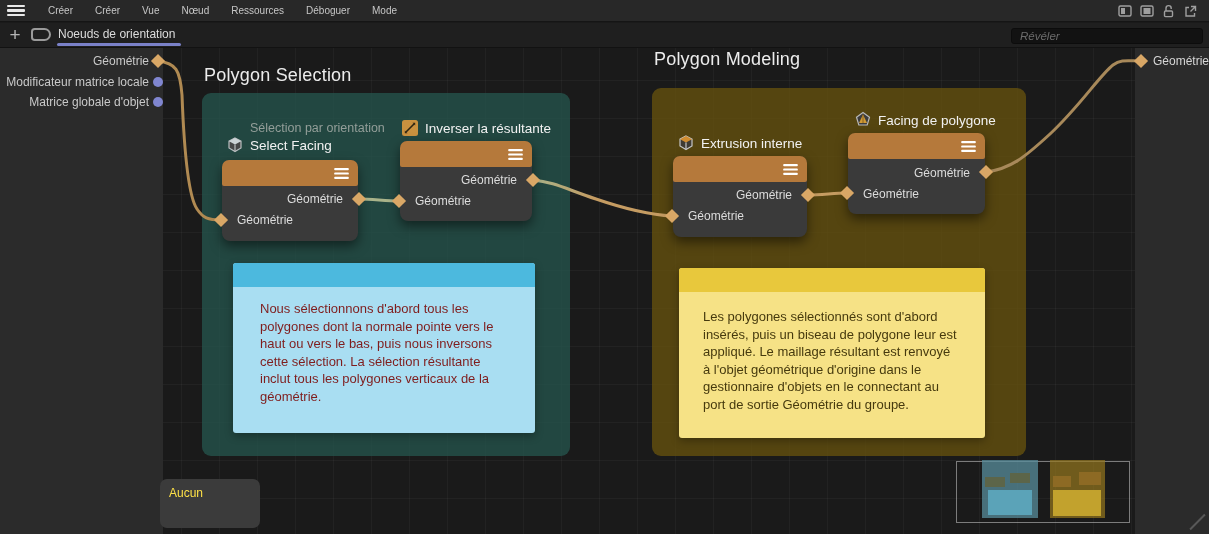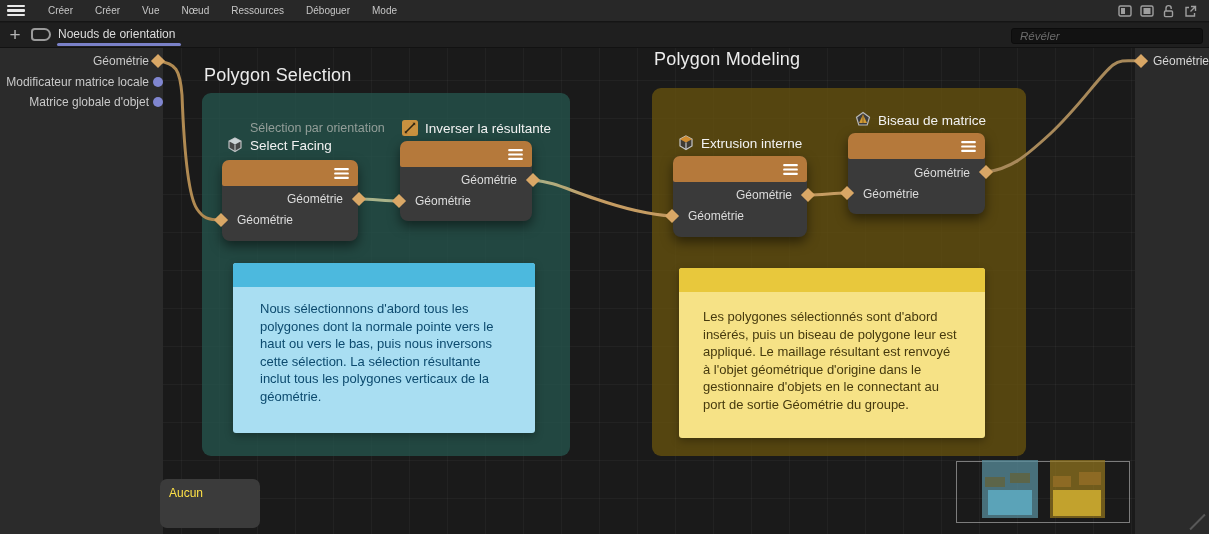--- a/index.html
+++ b/index.html
@@ -140,21 +140,21 @@
       </defs>
       <path d="M158,13 C176,15 180,22 182,47 C184,100 188,148 197,161 C203,170 208,172 221,172" fill="none" stroke="#b08a52" stroke-width="3" stroke-linecap="round"></path>
       <path d="M359,151 C372,151 386,153 399,153" fill="none" stroke="#a9b38a" stroke-width="3" stroke-linecap="round"></path>
       <path d="M533,132 C554,134 566,141 596,151 C631,163 654,167 672,168" fill="none" stroke="url(#g-sage-tan)" stroke-width="3" stroke-linecap="round"></path>
       <path d="M808,147 C822,147 834,145 847,145" fill="none" stroke="#c59c62" stroke-width="3" stroke-linecap="round"></path>
       <path d="M986,124 C1010,121 1024,110 1050,86 C1080,58 1100,27 1113,17 C1121,11 1128,13 1141,13" fill="none" stroke="#a8895a" stroke-width="3" stroke-linecap="round"></path>
     </svg>
 
     <div class="note" style="left:233px;top:215px;width:302px;height:170px;background:#a9def2">
       <div class="note-head" style="background:#4cb9de"></div>
-      <div class="note-body" style="color:#0c4a6e;padding:13px 2px 0 27px">Nous sélectionnons d'abord tous les
+      <div class="note-body" style="color:#7f1d1d;padding:13px 2px 0 27px">Nous sélectionnons d'abord tous les
 polygones dont la normale pointe vers le
 haut ou vers le bas, puis nous inversons
 cette sélection. La sélection résultante
 inclut tous les polygones verticaux de la
 géométrie.</div>
     </div>
     <div class="note" style="left:679px;top:220px;width:306px;height:170px;background:#f6e286">
       <div class="note-head" style="background:#e8c83c"></div>
       <div class="note-body" style="color:#463a0e;padding:16px 2px 0 24px">Les polygones sélectionnés sont d'abord
 insérés, puis un biseau de polygone leur est
@@ -189,21 +189,21 @@
           <path d="M9 8.4 L9 15.5" stroke="#c6c6c6" stroke-width="1.2" fill="none"></path>
         </svg>
       <span>Extrusion interne</span>
     </div>
     <div class="ntitle" style="left:854px;top:63px">
       <svg width="18" height="18" viewBox="0 0 18 18">
           <path d="M9 1.5 L15.5 6.2 L13.2 14 L4.8 14 L2.5 6.2 Z" fill="#3c3c3c" stroke="#b9b9b9" stroke-width="1.2"></path>
           <path d="M9 3.5 L13 12 L5 12 Z" fill="#d19a35"></path>
           <path d="M9 3.5 L9 12" stroke="#8a6420" stroke-width="1"></path>
         </svg>
-      <span>Biseau de matrice</span>
+      <span>Facing de polygone</span>
     </div>
 
     <div class="node" style="left:222px;top:112px;width:136px;height:81px">
       <div class="node-header">
         <svg class="hmenu" width="15" height="11" viewBox="0 0 16 12">
             <rect y="0" width="16" height="2.4" rx="1" fill="#fff"></rect>
             <rect y="4.8" width="16" height="2.4" rx="1" fill="#fff"></rect>
             <rect y="9.6" width="16" height="2.4" rx="1" fill="#fff"></rect>
           </svg>
       </div>

